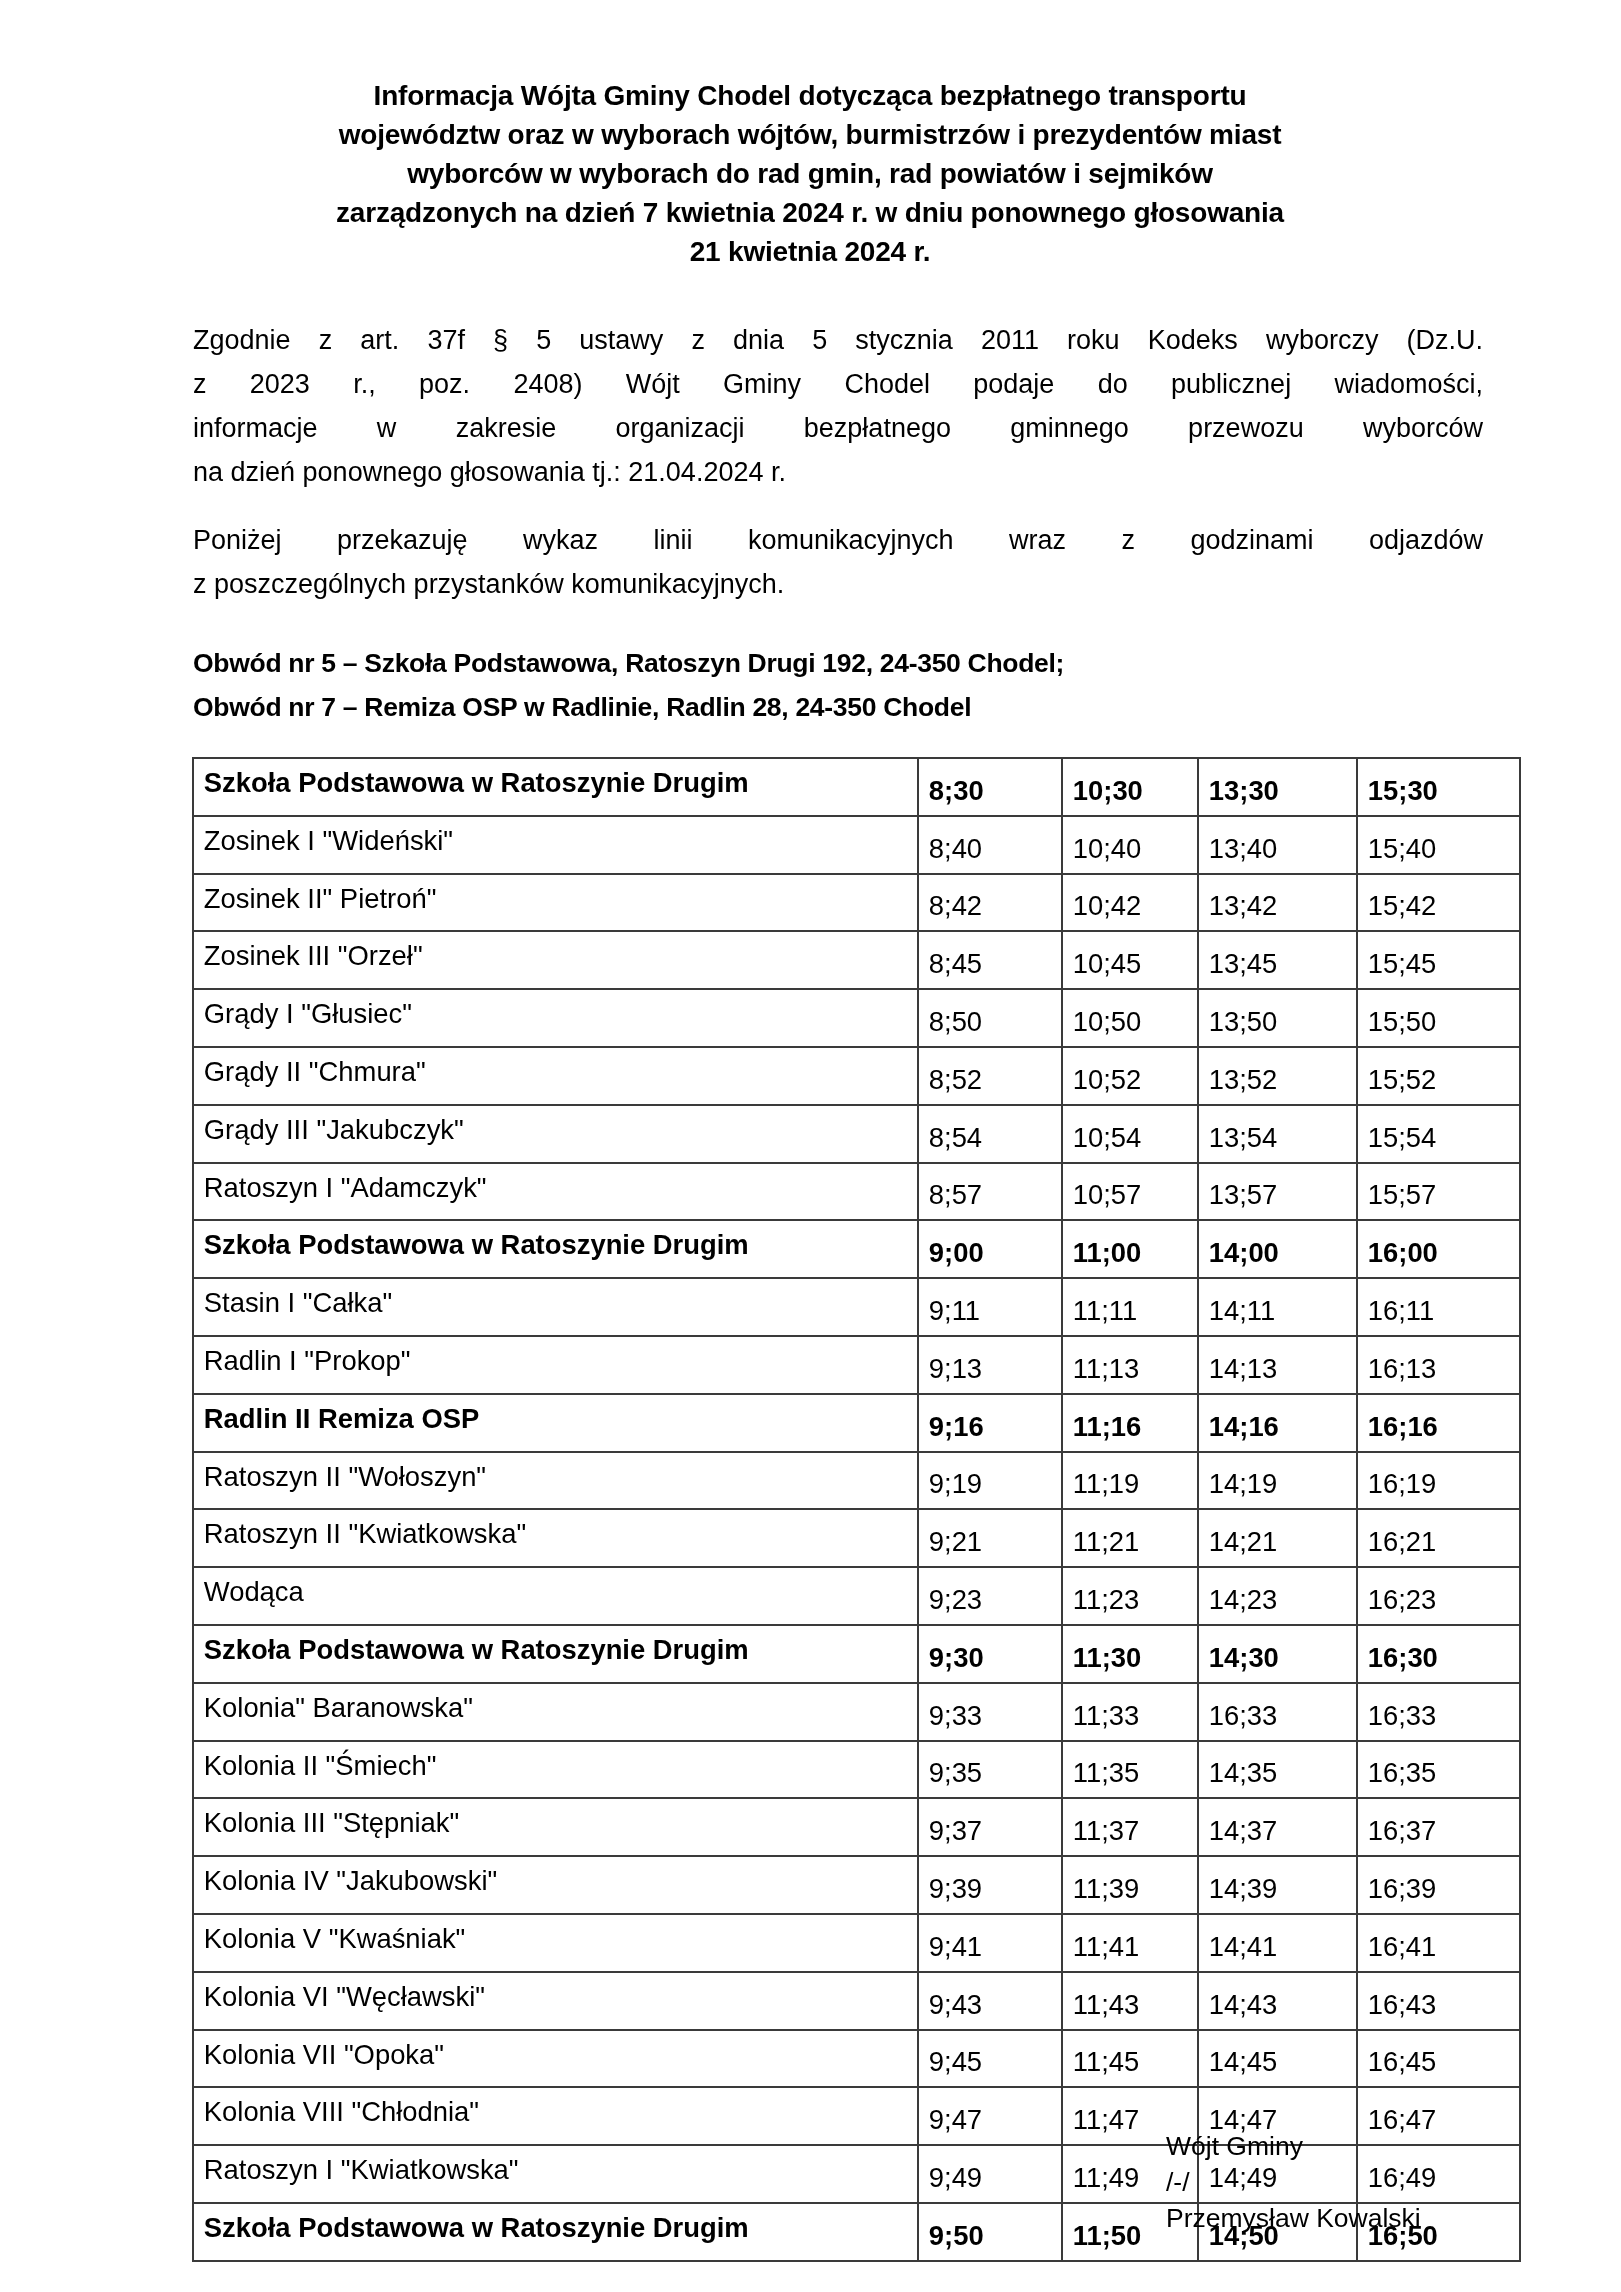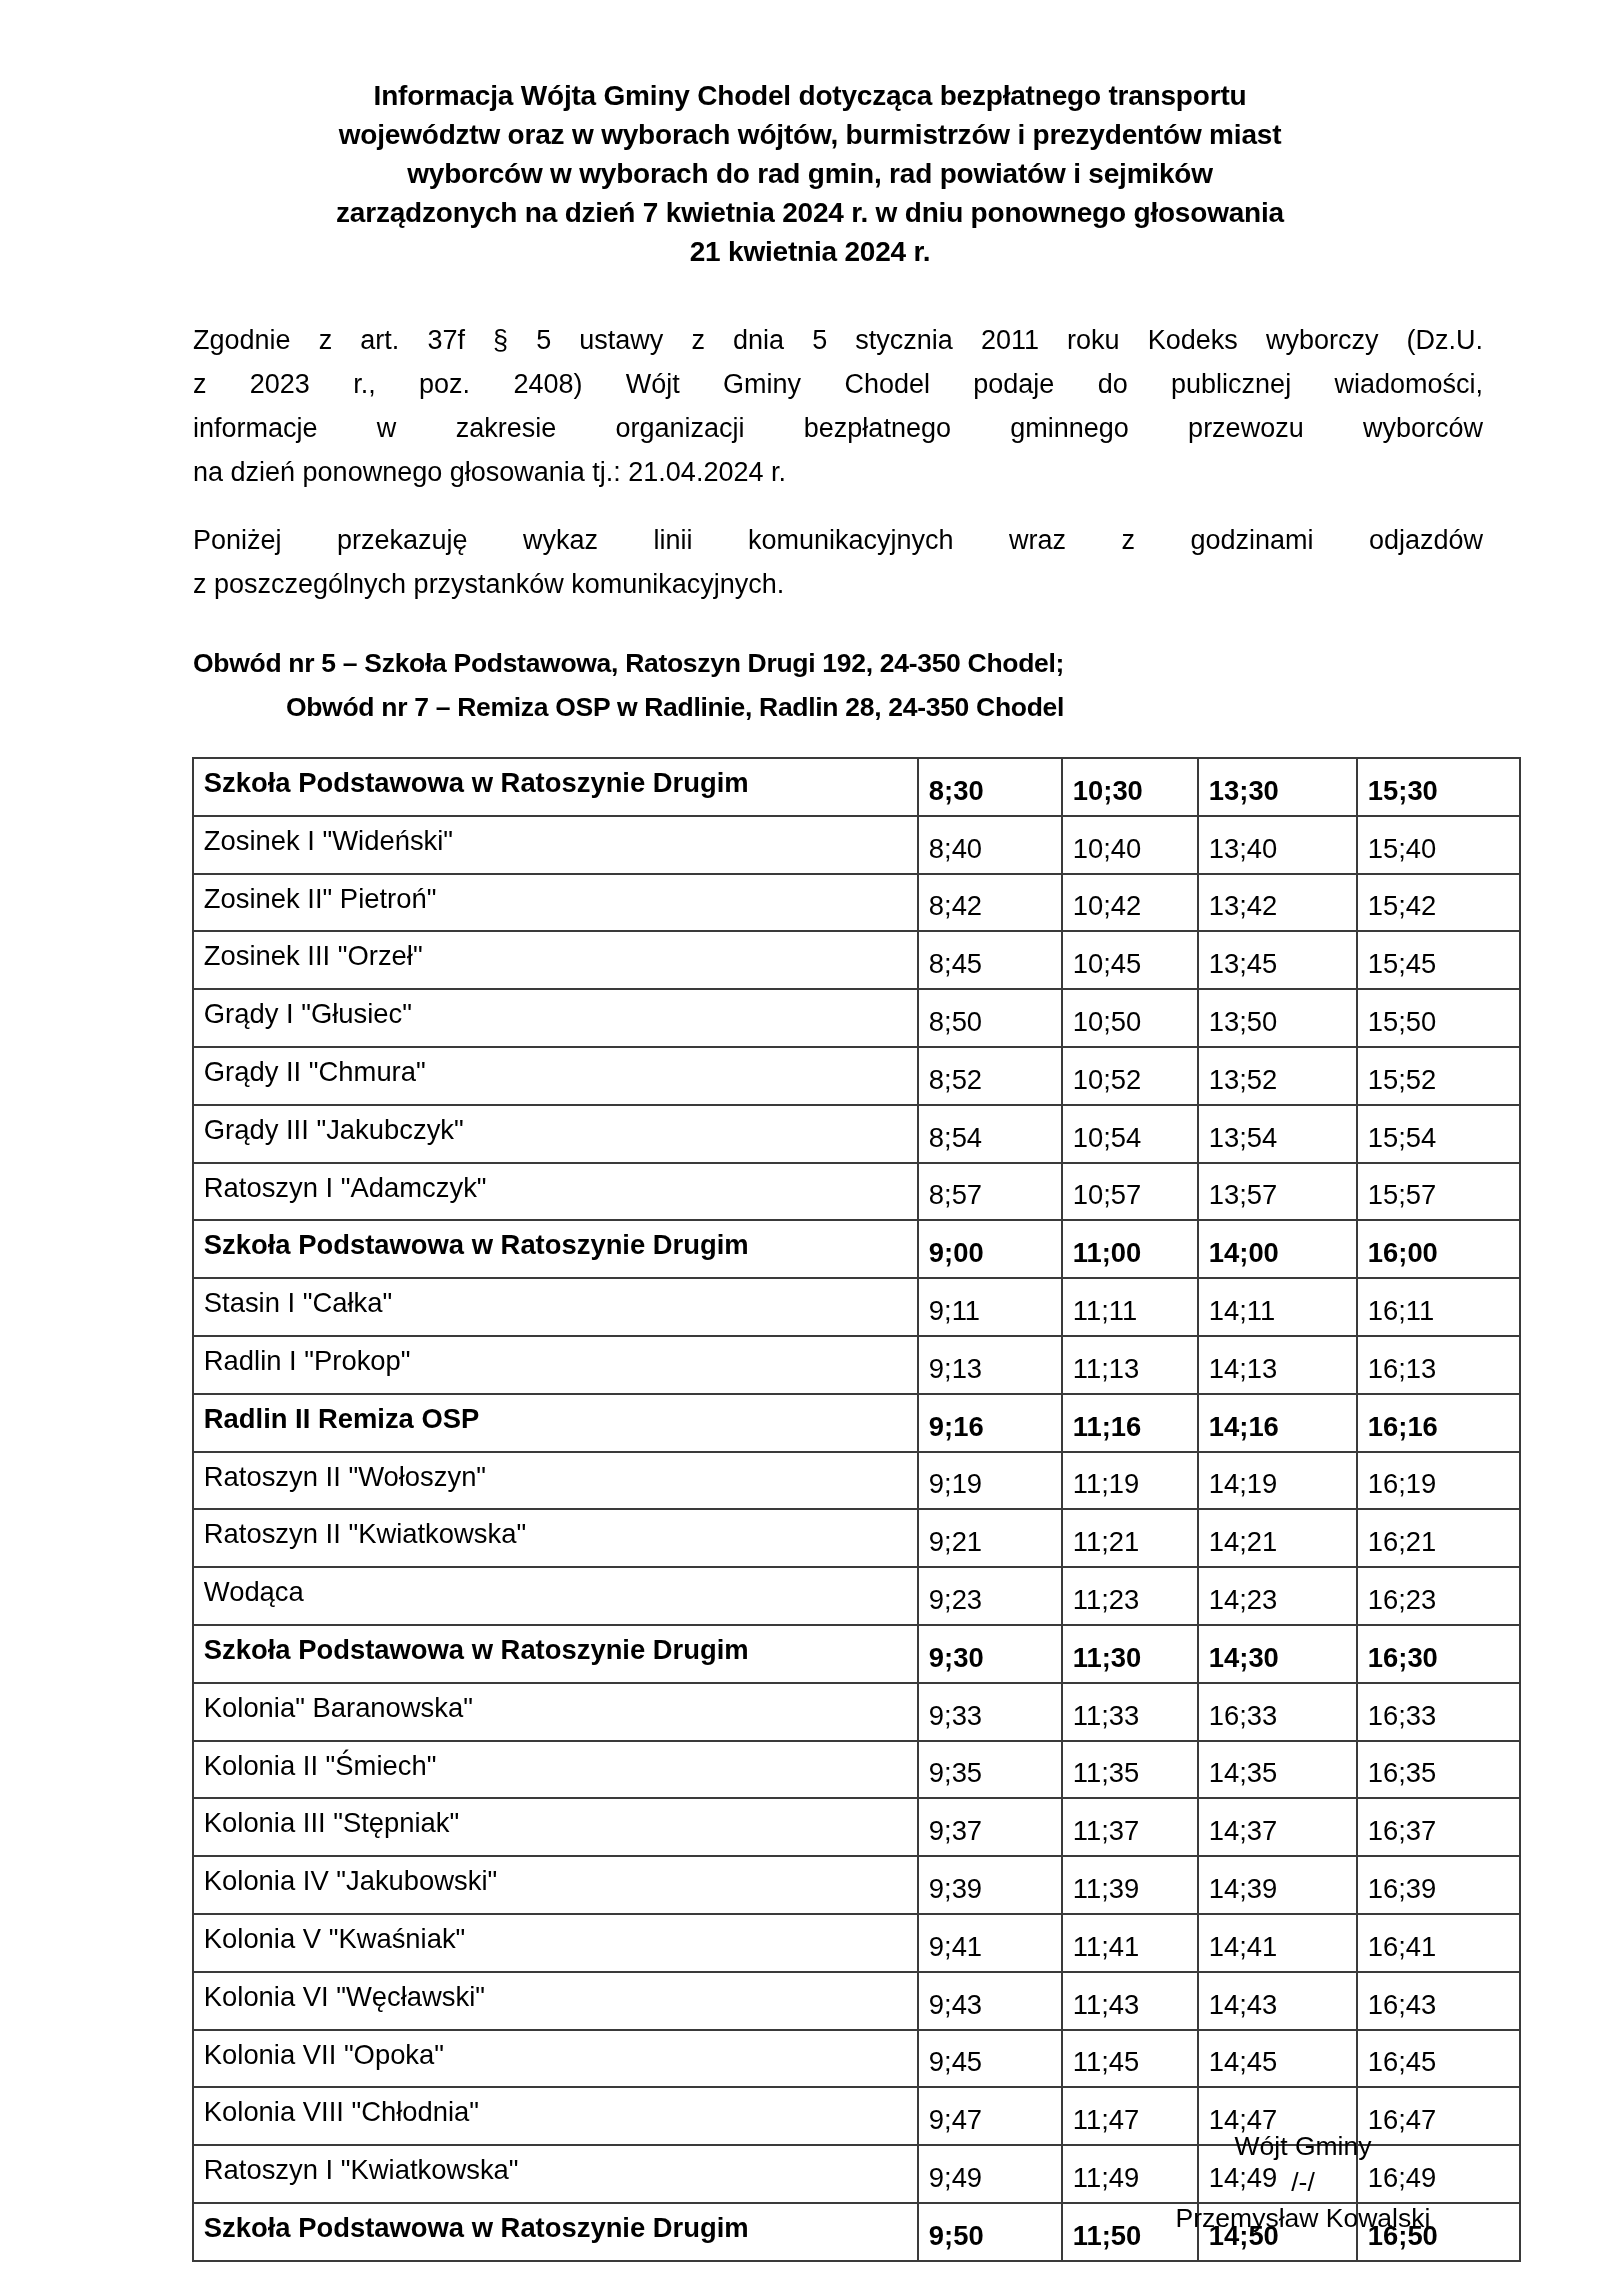--- a/index.html
+++ b/index.html
@@ -17,36 +17,36 @@
   }
   .para span.line { display: block; text-align: justify; text-align-last: justify; white-space: nowrap; }
   .para span.line.last { text-align-last: left; }
   #p1 { top: 306px; margin-top: 12px; }
   #p2 { top: 518px; }
   .circuit {
     position: absolute; left: 193px; top: 641px;
     font-family: "Liberation Sans", sans-serif; font-weight: bold;
     font-size: 26.5px; line-height: 44px; letter-spacing: -0.3px;
   }
-  .circuit span { display: block; white-space: nowrap; text-align: right; }
+  .circuit span { display: block; white-space: nowrap; }
   table.sched {
     position: absolute; left: 192px; top: 757px;
     border-collapse: collapse; table-layout: fixed;
     font-family: "Liberation Sans", sans-serif;
   }
   table.sched td {
     border: 2px solid #3a3a3a; height: 48px; padding: 0 0 0 9.8px;
     font-size: 27.4px; white-space: nowrap; overflow: hidden; vertical-align: middle;
   }
   table.sched td.stop { padding-left: 9.8px; padding-bottom: 7.8px; border-radius: 14px; }
   table.sched td.time { padding-left: 9.8px; padding-top: 7.8px; }
   table.sched tr.bold td { font-weight: bold; }
   .sign {
     position: absolute; left: 1166px; width: 274px; top: 2128px;
-    font-family: "Liberation Sans", sans-serif; font-size: 26.5px; line-height: 36px; text-align: center;
+    font-family: "Liberation Sans", sans-serif; font-size: 26.5px; line-height: 36px; 
   }
   .sign span { display: block; }
 </style>
 </head>
 <body>
 
 <div class="title">
   <span>Informacja Wójta Gminy Chodel dotycząca bezpłatnego transportu</span>
   <span>województw oraz w wyborach wójtów, burmistrzów i prezydentów miast</span>
   <span>wyborców w wyborach do rad gmin, rad powiatów i sejmików</span>

